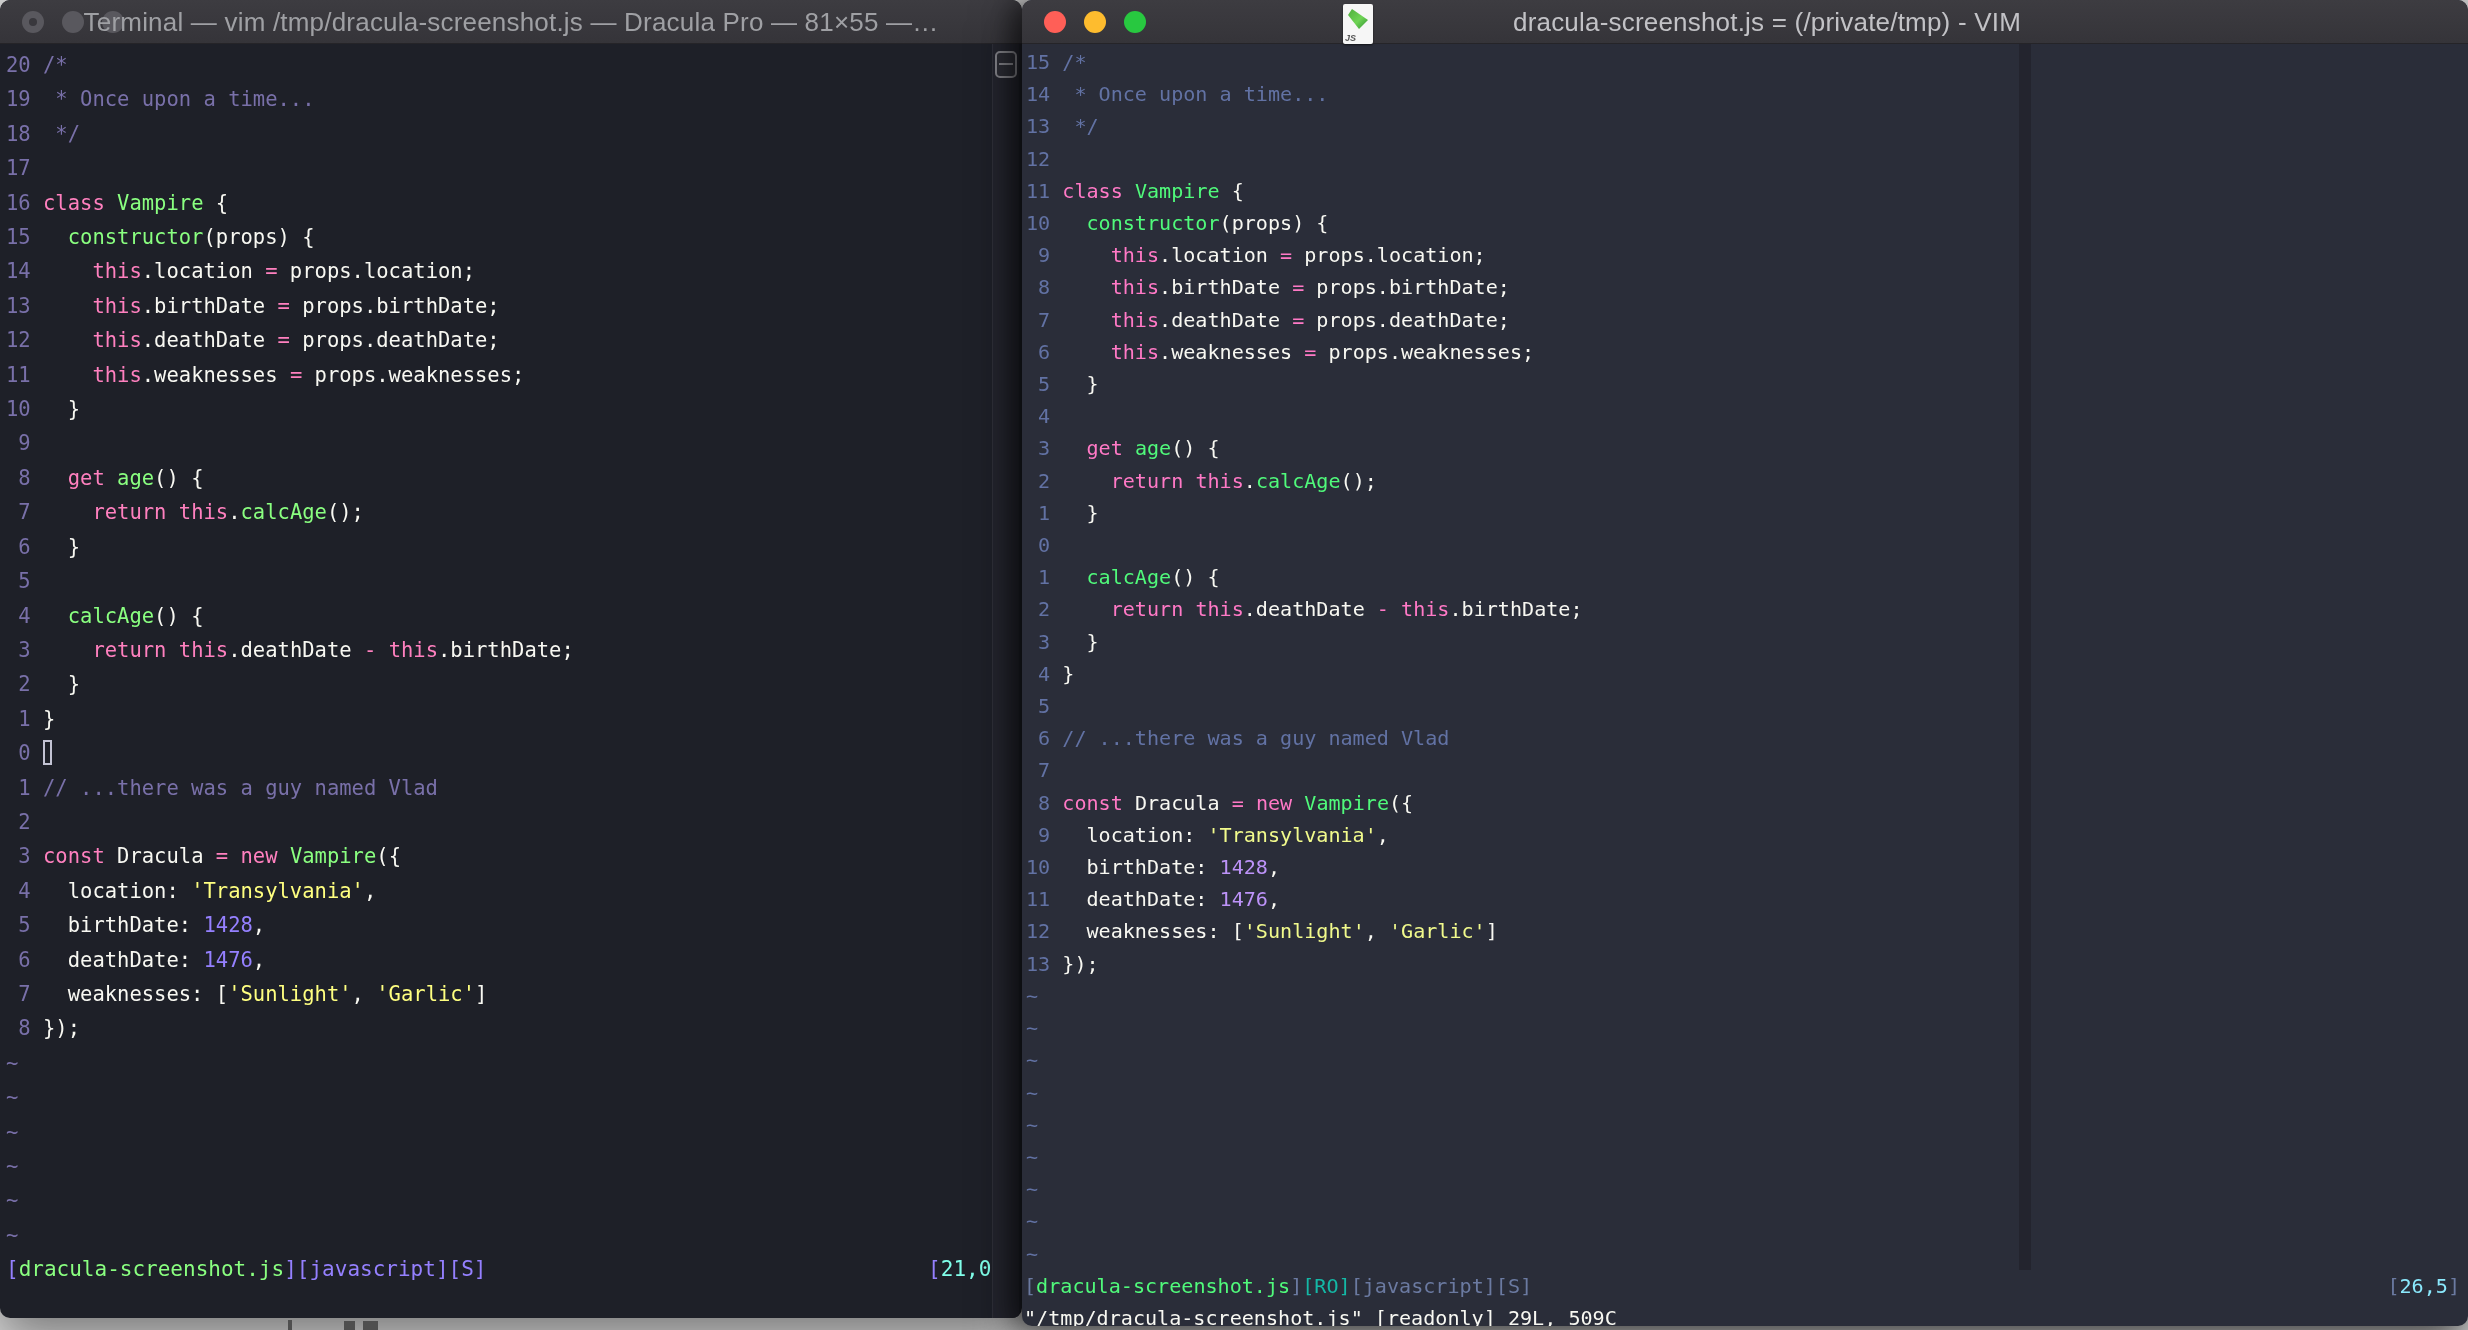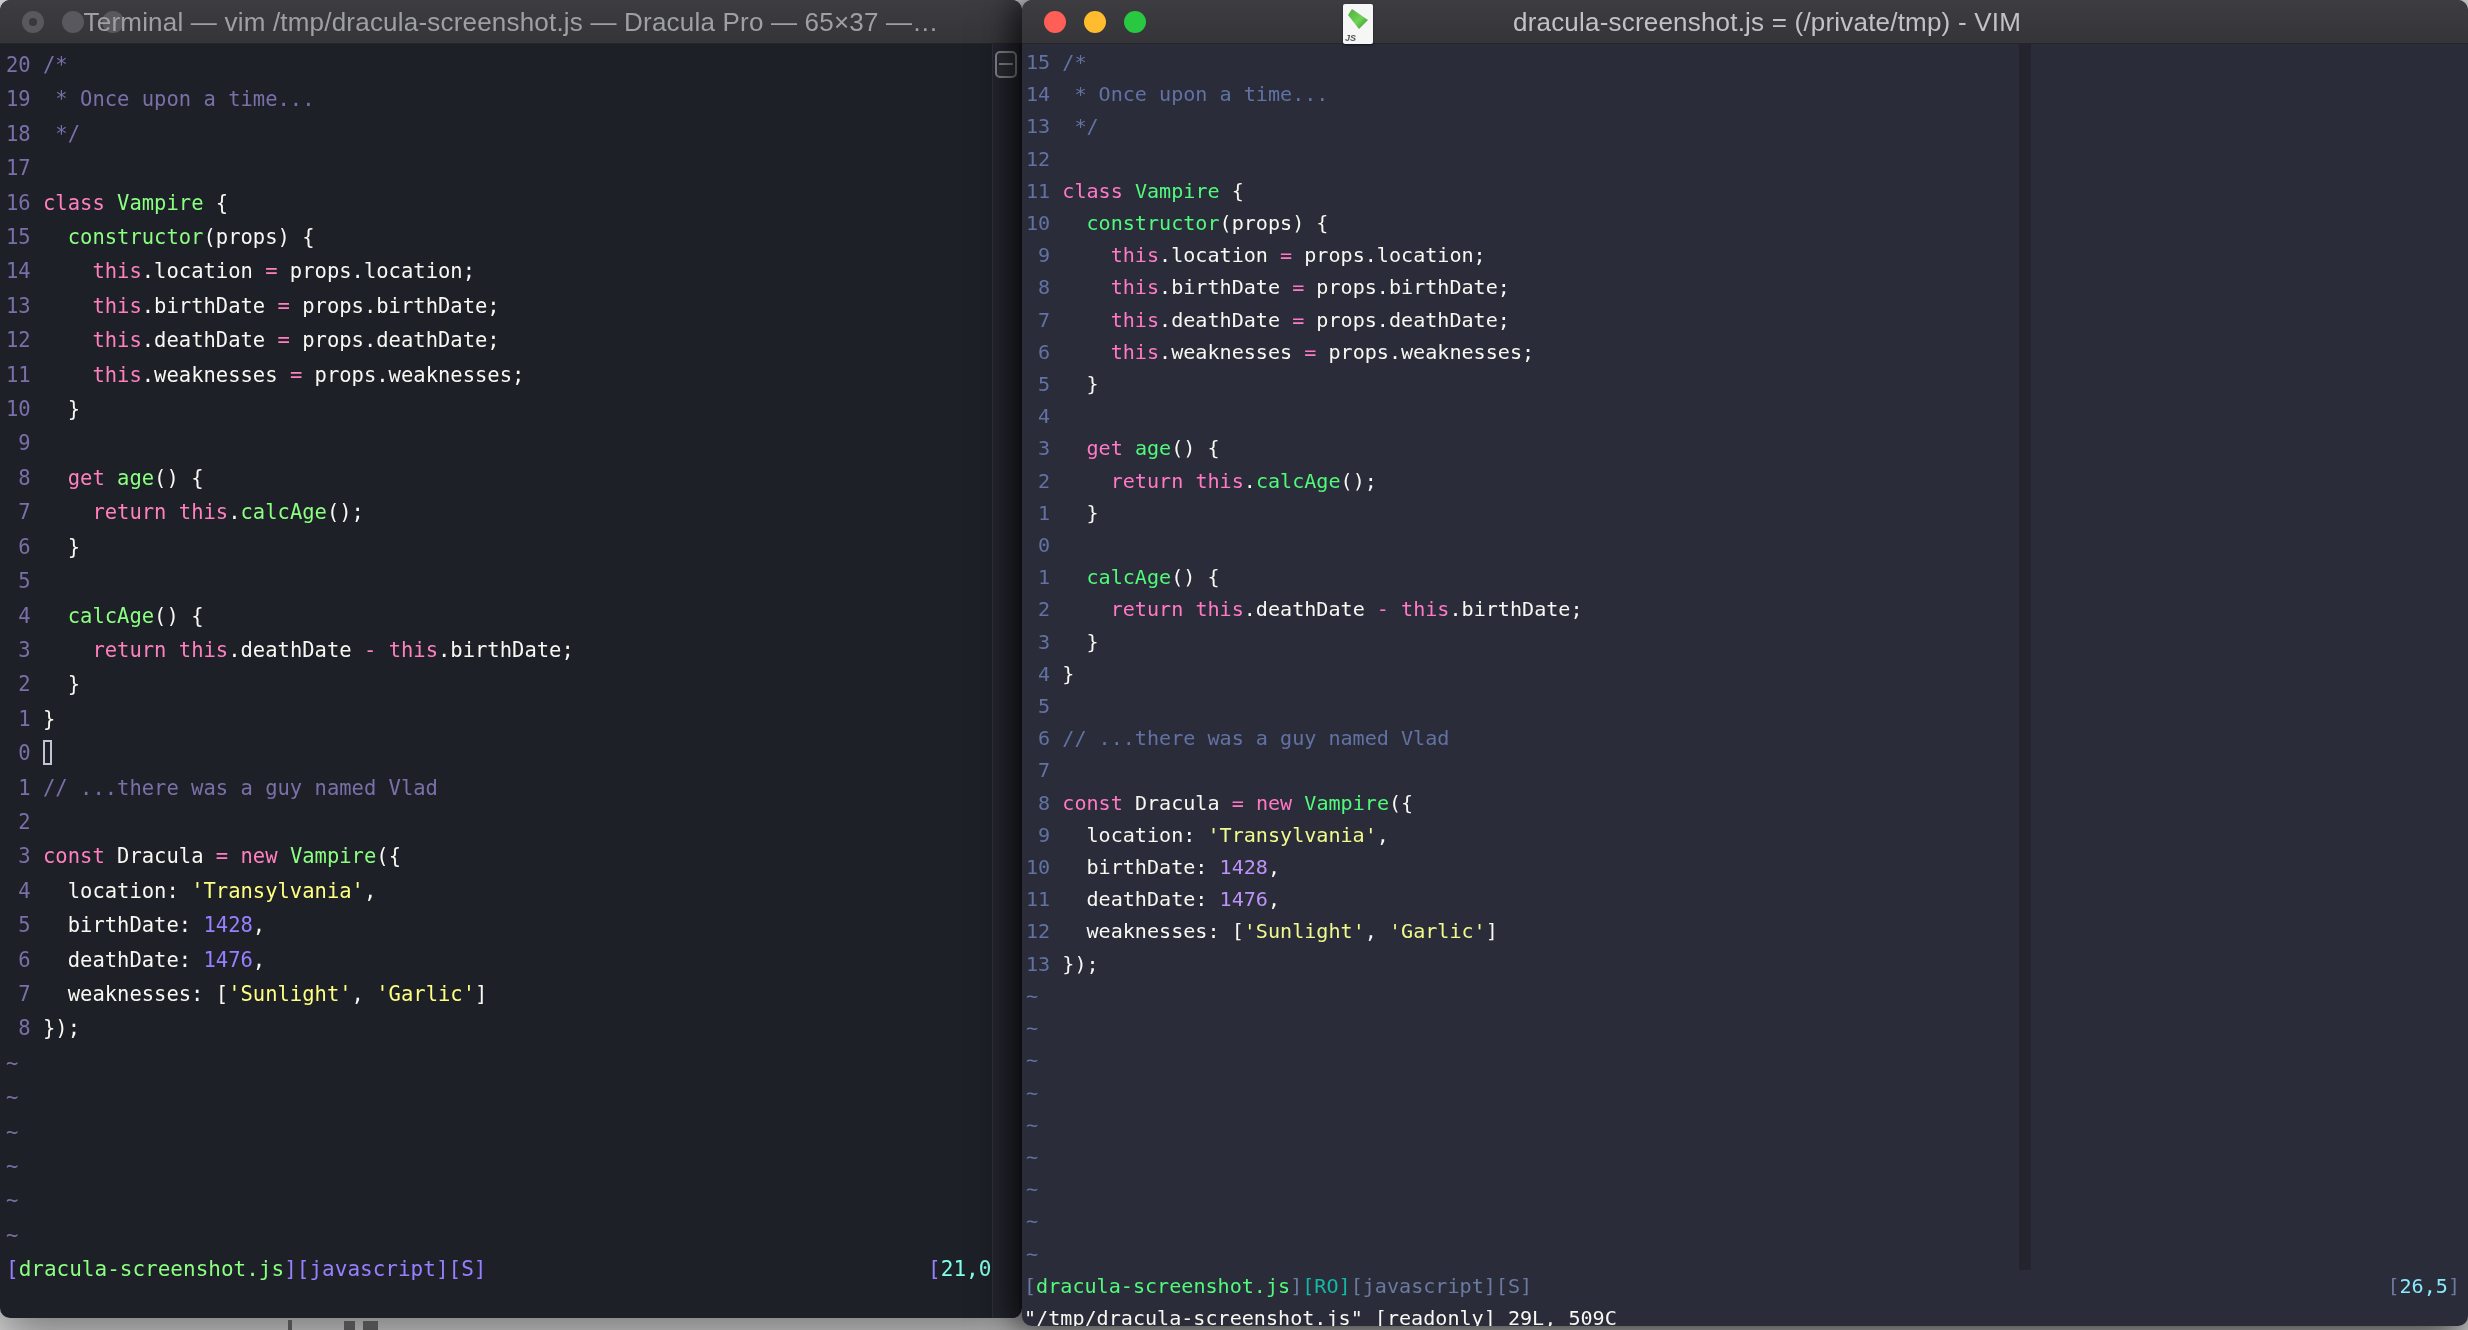--- a/index.html
+++ b/index.html
@@ -99,21 +99,21 @@
 
 <div id="root">
 
   <div id="win-left" class="window">
     <div class="titlebar">
       <div class="lights">
         <span class="light gray gray-dot"></span>
         <span class="light gray"></span>
         <span class="light gray"></span>
       </div>
-      <div class="title">Terminal — vim /tmp/dracula-screenshot.js — Dracula Pro — 65×37 —…</div>
+      <div class="title">Terminal — vim /tmp/dracula-screenshot.js — Dracula Pro — 81×55 —…</div>
     </div>
     <div id="left-body">
       <div id="left-code" class="code"><div class="row"><span class="ln">20</span><span class="tok-c">/*</span></div><div class="row"><span class="ln">19</span><span class="tok-c"> * Once upon a time...</span></div><div class="row"><span class="ln">18</span><span class="tok-c"> */</span></div><div class="row"><span class="ln">17</span></div><div class="row"><span class="ln">16</span><span class="tok-k">class</span><span class="tok-w"> </span><span class="tok-f">Vampire</span><span class="tok-w"> {</span></div><div class="row"><span class="ln">15</span><span class="tok-w">  </span><span class="tok-f">constructor</span><span class="tok-w">(props) {</span></div><div class="row"><span class="ln">14</span><span class="tok-w">    </span><span class="tok-k">this</span><span class="tok-w">.location </span><span class="tok-k">=</span><span class="tok-w"> props.location;</span></div><div class="row"><span class="ln">13</span><span class="tok-w">    </span><span class="tok-k">this</span><span class="tok-w">.birthDate </span><span class="tok-k">=</span><span class="tok-w"> props.birthDate;</span></div><div class="row"><span class="ln">12</span><span class="tok-w">    </span><span class="tok-k">this</span><span class="tok-w">.deathDate </span><span class="tok-k">=</span><span class="tok-w"> props.deathDate;</span></div><div class="row"><span class="ln">11</span><span class="tok-w">    </span><span class="tok-k">this</span><span class="tok-w">.weaknesses </span><span class="tok-k">=</span><span class="tok-w"> props.weaknesses;</span></div><div class="row"><span class="ln">10</span><span class="tok-w">  }</span></div><div class="row"><span class="ln">9</span></div><div class="row"><span class="ln">8</span><span class="tok-w">  </span><span class="tok-k">get</span><span class="tok-w"> </span><span class="tok-f">age</span><span class="tok-w">() {</span></div><div class="row"><span class="ln">7</span><span class="tok-w">    </span><span class="tok-k">return</span><span class="tok-w"> </span><span class="tok-k">this</span><span class="tok-w">.</span><span class="tok-f">calcAge</span><span class="tok-w">();</span></div><div class="row"><span class="ln">6</span><span class="tok-w">  }</span></div><div class="row"><span class="ln">5</span></div><div class="row"><span class="ln">4</span><span class="tok-w">  </span><span class="tok-f">calcAge</span><span class="tok-w">() {</span></div><div class="row"><span class="ln">3</span><span class="tok-w">    </span><span class="tok-k">return</span><span class="tok-w"> </span><span class="tok-k">this</span><span class="tok-w">.deathDate </span><span class="tok-k">-</span><span class="tok-w"> </span><span class="tok-k">this</span><span class="tok-w">.birthDate;</span></div><div class="row"><span class="ln">2</span><span class="tok-w">  }</span></div><div class="row"><span class="ln">1</span><span class="tok-w">}</span></div><div class="row"><span class="ln">0</span><span class="cursor-hollow"></span></div><div class="row"><span class="ln">1</span><span class="tok-c">// ...there was a guy named Vlad</span></div><div class="row"><span class="ln">2</span></div><div class="row"><span class="ln">3</span><span class="tok-k">const</span><span class="tok-w"> Dracula </span><span class="tok-k">=</span><span class="tok-w"> </span><span class="tok-k">new</span><span class="tok-w"> </span><span class="tok-f">Vampire</span><span class="tok-w">({</span></div><div class="row"><span class="ln">4</span><span class="tok-w">  location: </span><span class="tok-s">'Transylvania'</span><span class="tok-w">,</span></div><div class="row"><span class="ln">5</span><span class="tok-w">  birthDate: </span><span class="tok-n">1428</span><span class="tok-w">,</span></div><div class="row"><span class="ln">6</span><span class="tok-w">  deathDate: </span><span class="tok-n">1476</span><span class="tok-w">,</span></div><div class="row"><span class="ln">7</span><span class="tok-w">  weaknesses: [</span><span class="tok-s">'Sunlight'</span><span class="tok-w">, </span><span class="tok-s">'Garlic'</span><span class="tok-w">]</span></div><div class="row"><span class="ln">8</span><span class="tok-w">});</span></div><div class="row"><span class="tilde">~</span></div><div class="row"><span class="tilde">~</span></div><div class="row"><span class="tilde">~</span></div><div class="row"><span class="tilde">~</span></div><div class="row"><span class="tilde">~</span></div><div class="row"><span class="tilde">~</span></div></div>
       <div id="left-status" class="statusline">
         <span><span class="sl-purple">[</span><span class="sl-green-l">dracula-screenshot.js</span><span class="sl-purple">]</span><span class="sl-purple">[javascript]</span><span class="sl-purple">[S]</span></span>
         <span><span class="sl-purple">[</span><span class="sl-cyan-l">21,0</span><span class="sl-purple">]</span></span>
       </div>
     </div>
     <div class="scroll-track">
       <div class="split-btn">

